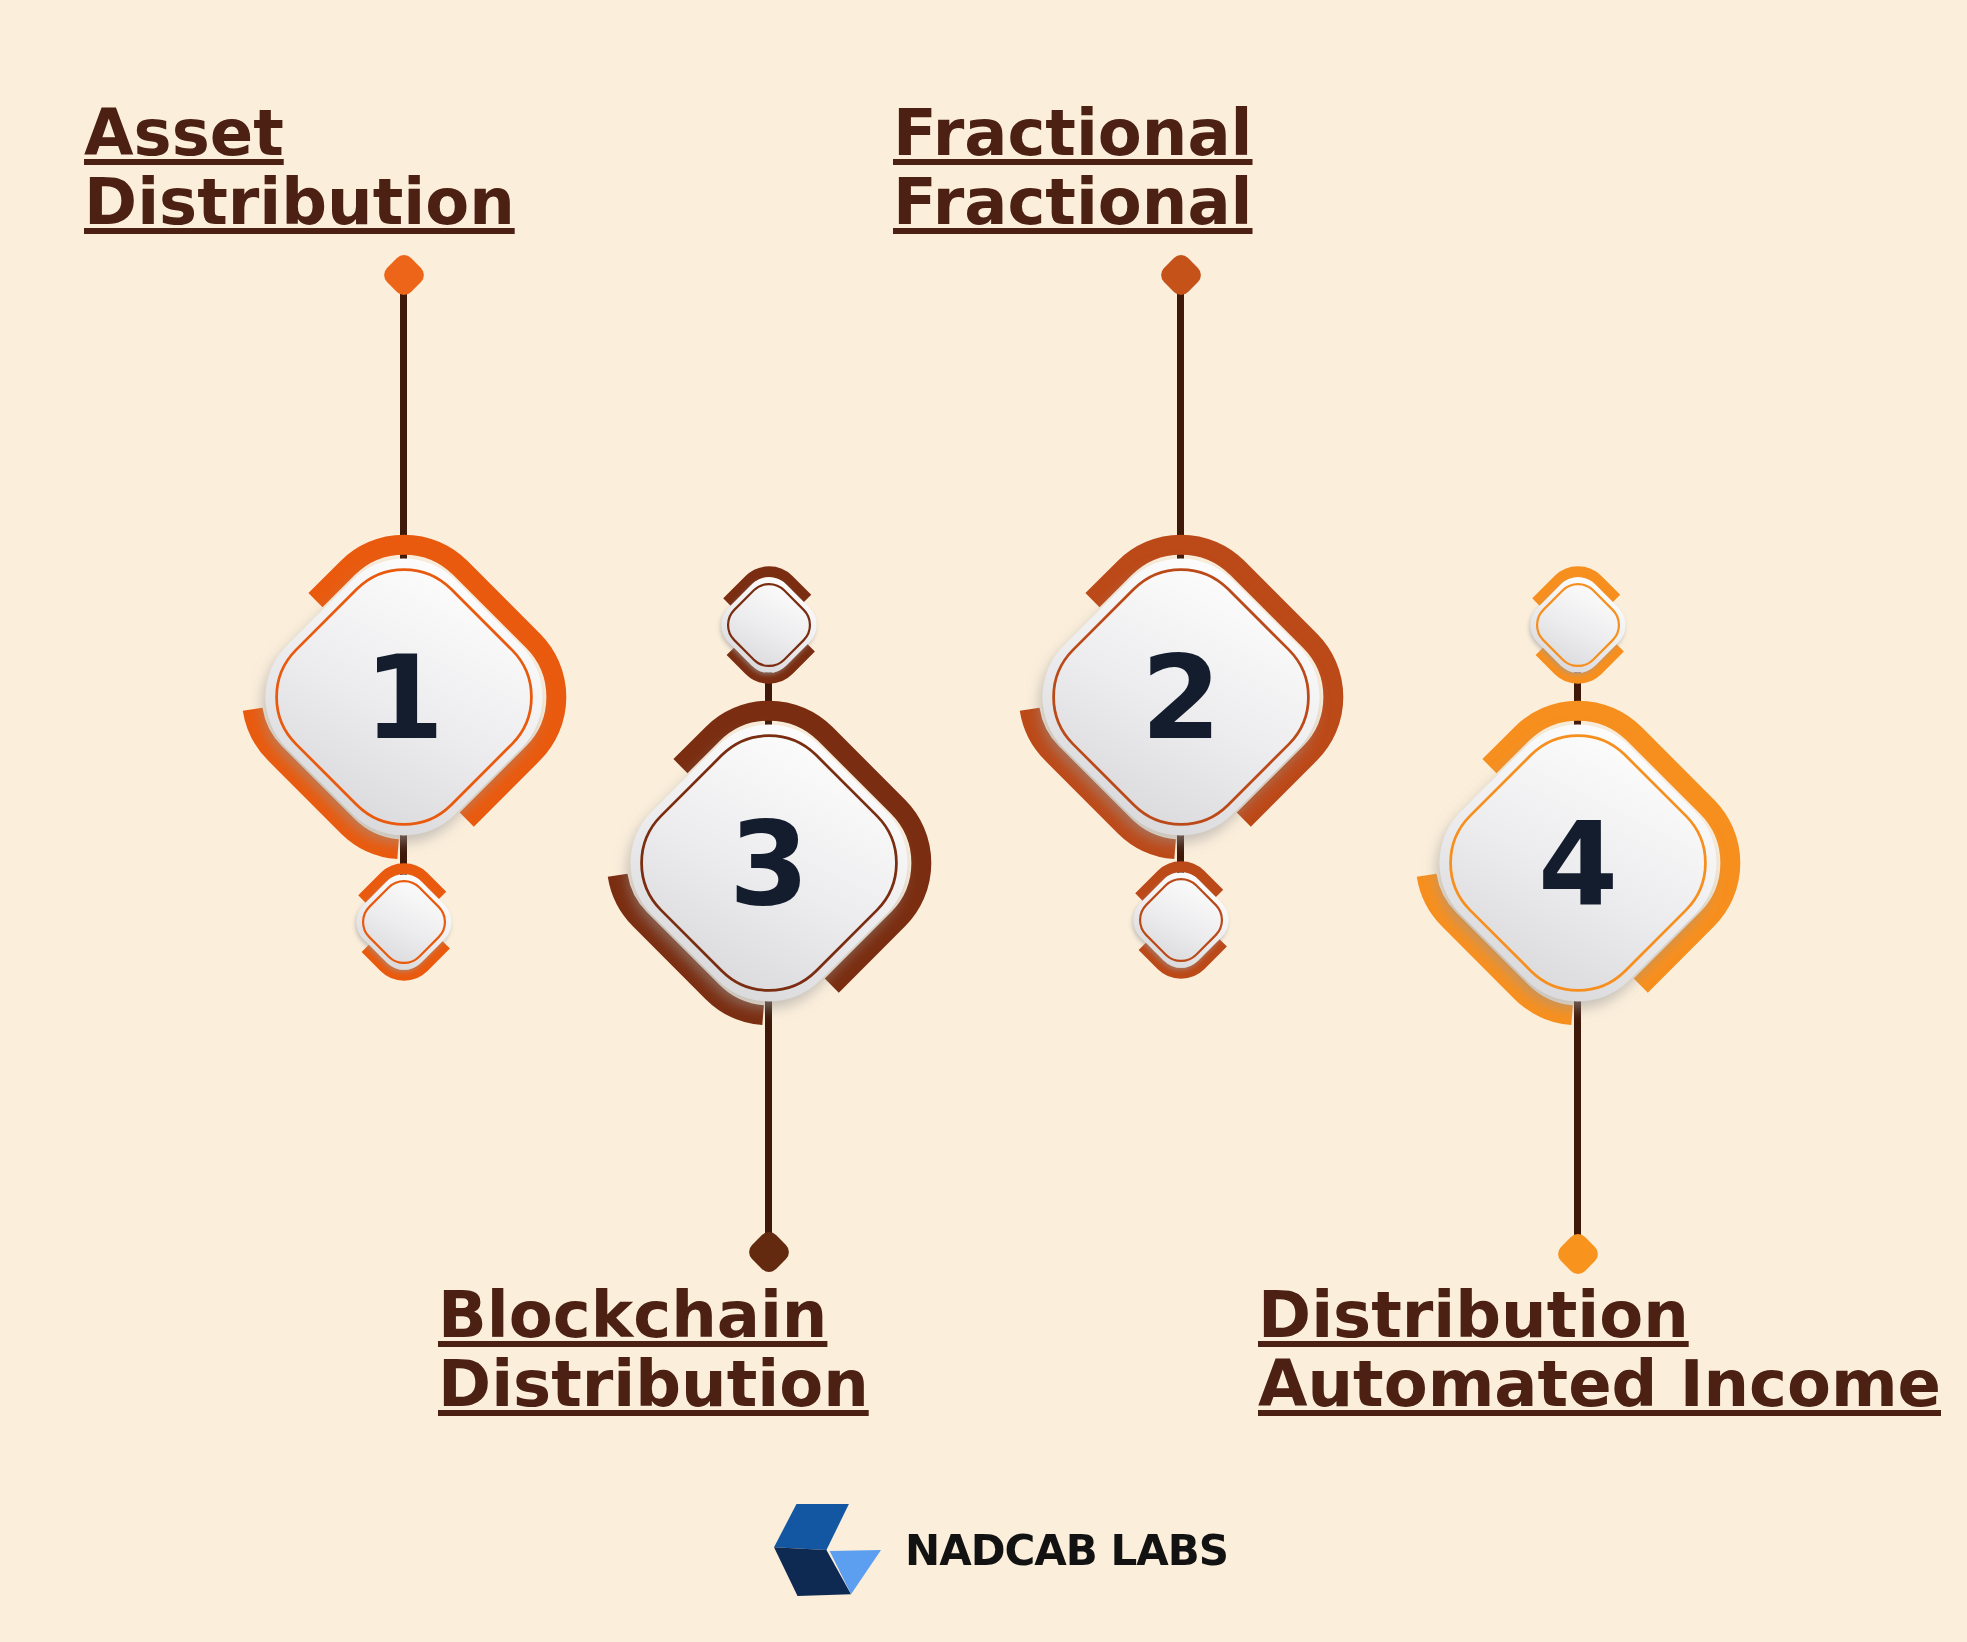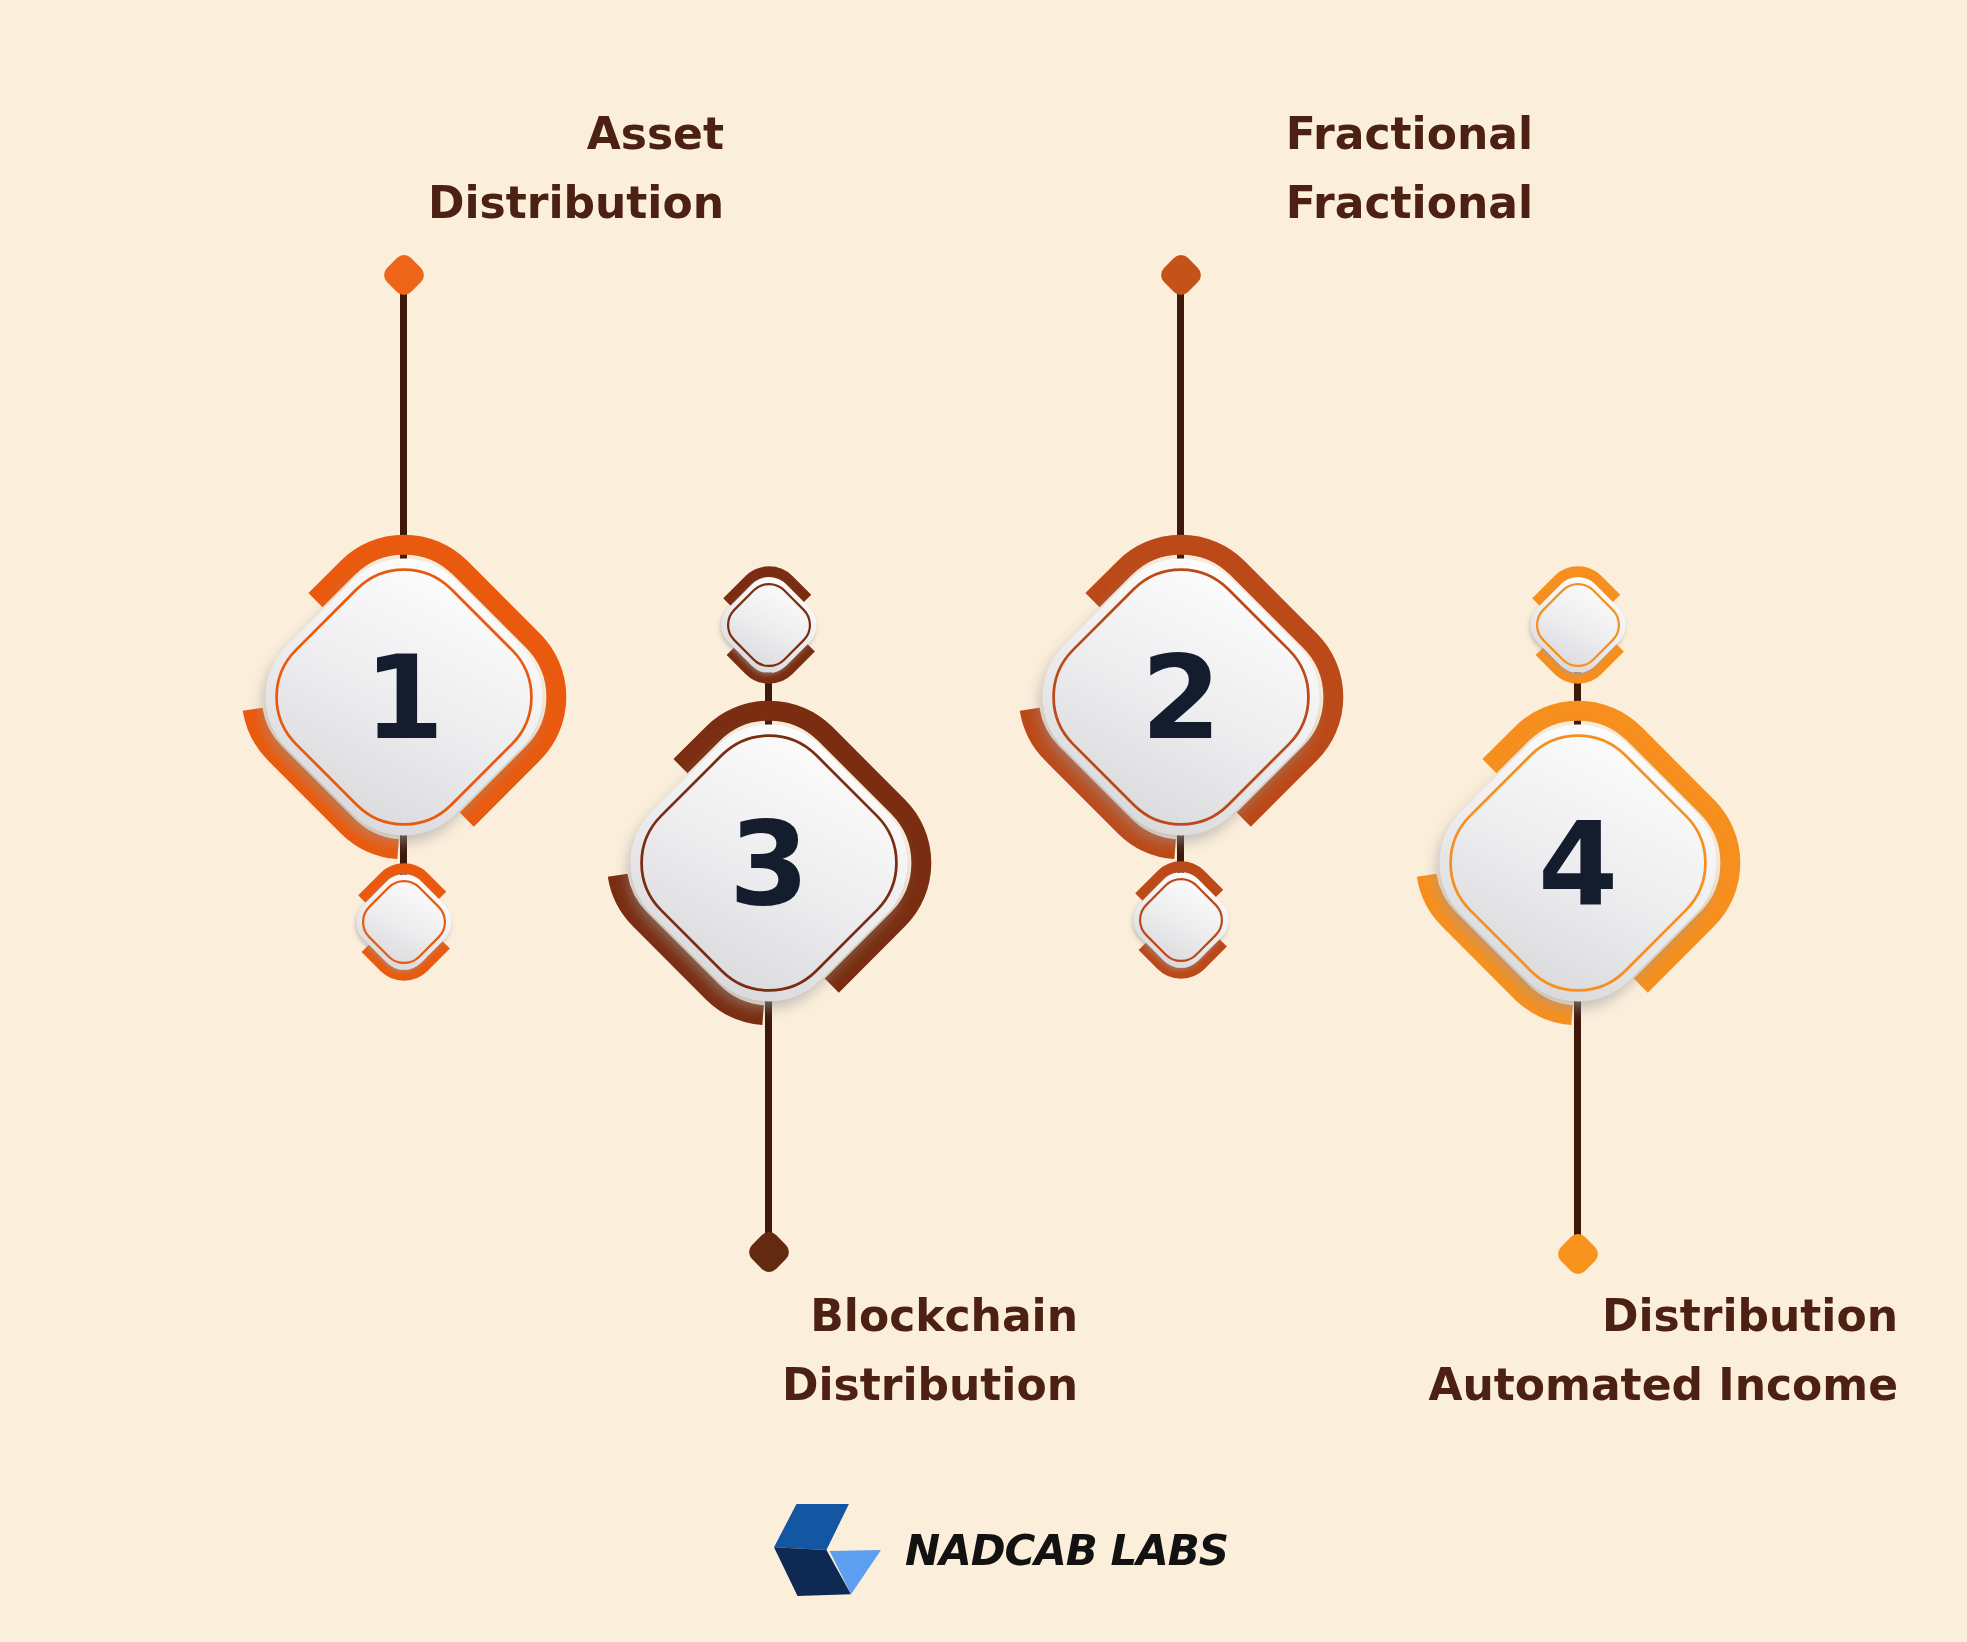--- a/index.html
+++ b/index.html
@@ -6,26 +6,27 @@
   .canvas{
     position:relative;
     width:1967px;height:1642px;
     background:var(--bg,#FBEEDB);
     overflow:hidden;
     font-family:"DejaVu Sans","Liberation Sans",sans-serif;
   }
   .step-label{
     position:absolute;
     width:640px;
-    text-align:right;
+    text-align:left;
     color:var(--label,#4C2013);
     font-weight:bold;
-    font-size:44px;
+    font-size:64px;
     line-height:69px;
     letter-spacing:0px;
+    text-decoration:underline;
   }
   .step-label .lbl-line{white-space:nowrap;}
   .vline{
     position:absolute;
     width:7px;
     background:var(--line,#3E1808);
     z-index:1;
   }
   .dot{
     position:absolute;
@@ -51,21 +52,20 @@
     height:100px;
     display:flex;align-items:center;gap:24px;
     z-index:2;
   }
   .logo-text{
     color:var(--logotext,#121212);
     font-weight:bold;
     font-size:42px;
     letter-spacing:-1px;
     white-space:nowrap;
-    font-style:italic;
   }
 </style>
 </head>
 <body>
 
 <div class="canvas">
 
   <svg width="0" height="0" style="position:absolute">
     <defs>
       <linearGradient id="gBody" x1="75%" y1="0%" x2="25%" y2="100%">

